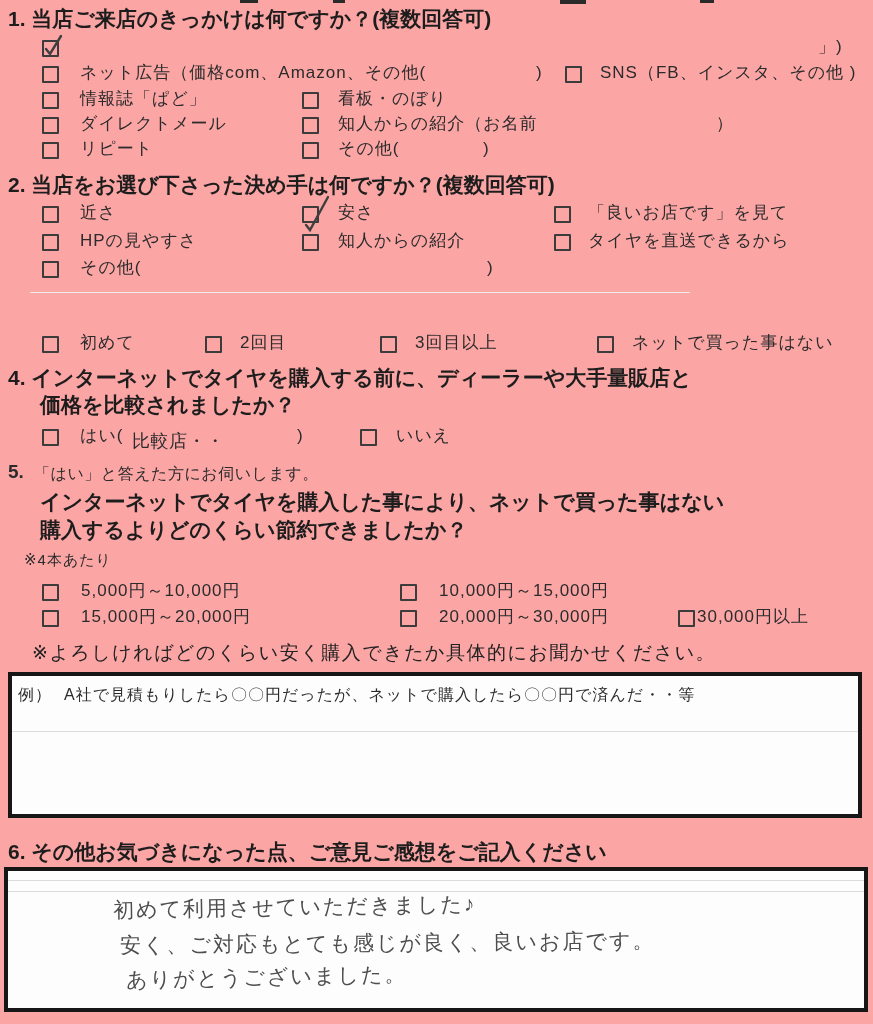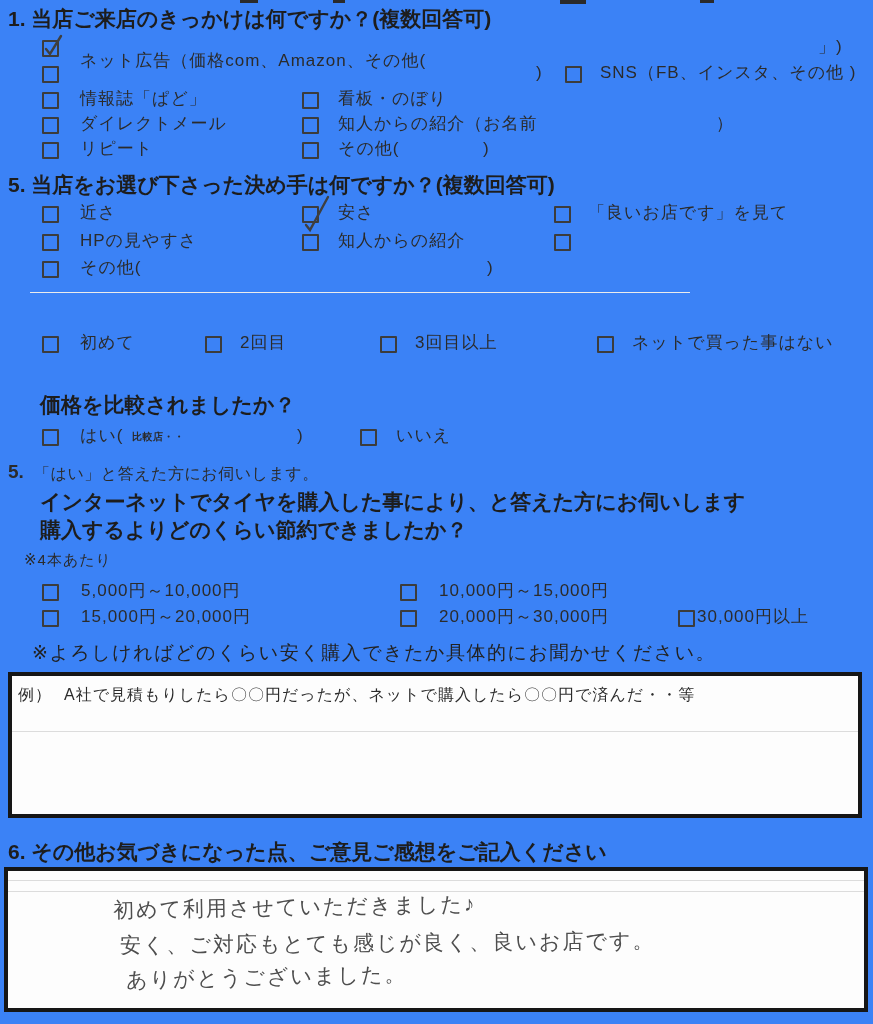--- a/index.html
+++ b/index.html
@@ -1,24 +1,24 @@
 <!DOCTYPE html>
 <html><head>
 <meta charset="utf-8">
 <style>
   html,body{margin:0;padding:0;background:#e9e9e9;}
   .page{
     position:relative;width:873px;height:1024px;margin:0 auto;
-    background:#3b82f6;color:#2b2b2b;overflow:hidden;
+    background:#fca5a5;color:#2b2b2b;overflow:hidden;
     font-family:"Liberation Sans","DejaVu Sans",sans-serif;
   }
   .t{position:absolute;white-space:nowrap;line-height:1.2;}
   .title{font-weight:bold;font-size:21px;color:#1d1d1d;letter-spacing:0px;}
   .opt{font-size:17px;letter-spacing:1px;}
-  .optsm{font-size:10px;letter-spacing:0.5px;font-weight:bold;}
+  .optsm{font-size:18px;letter-spacing:0.5px;}
   .lead{font-size:16px;letter-spacing:0.5px;}
   .leadno{font-weight:bold;font-size:19px;}
   .note{font-size:15px;letter-spacing:1px;}
   .ask{font-size:19px;letter-spacing:1.5px;font-weight:500;color:#222;}
   .cb{
     position:absolute;width:13px;height:13px;
     border:2px solid #3c3c3c;border-radius:1px;background:transparent;
   }
   .cb svg{position:absolute;left:-3px;top:-9px;overflow:visible;}
   .box{position:absolute;border:4px solid #161616;background:#fdfdfd;}
@@ -41,21 +41,21 @@
   <div class="t title" style="left:8px;top:6px">1. 当店ご来店のきっかけは何ですか？(複数回答可)</div>
 
   <span class="cb" style="left:42px;top:40px">
     <svg width="24" height="26" viewBox="0 0 24 26">
         <path d="M5 16 L9 21 L20 3" fill="none" stroke="#3f3f3f" stroke-width="2.4" stroke-linecap="round"></path>
       </svg>
   </span>
   <div class="t opt" style="left:818px;top:37px">」)</div>
 
   <span class="cb" style="left:42px;top:66px"></span>
-  <div class="t opt" style="left:80px;top:51px">ネット広告（価格com、Amazon、その他(</div>
+  <div class="t opt" style="left:80px;top:63px">ネット広告（価格com、Amazon、その他(</div>
   <div class="t opt" style="left:536px;top:63px">)</div>
   <span class="cb" style="left:565px;top:66px"></span>
   <div class="t opt" style="left:600px;top:63px">SNS（FB、インスタ、その他 )</div>
 
   <span class="cb" style="left:42px;top:92px"></span>
   <div class="t opt" style="left:80px;top:89px">情報誌「ぱど」</div>
   <span class="cb" style="left:302px;top:92px"></span>
   <div class="t opt" style="left:338px;top:89px">看板・のぼり</div>
 
   <span class="cb" style="left:42px;top:117px"></span>
@@ -63,65 +63,67 @@
   <span class="cb" style="left:302px;top:117px"></span>
   <div class="t opt" style="left:338px;top:114px">知人からの紹介（お名前</div>
   <div class="t opt" style="left:716px;top:114px">）</div>
 
   <span class="cb" style="left:42px;top:142px"></span>
   <div class="t opt" style="left:80px;top:139px">リピート</div>
   <span class="cb" style="left:302px;top:142px"></span>
   <div class="t opt" style="left:338px;top:139px">その他(</div>
   <div class="t opt" style="left:483px;top:139px">)</div>
 
-  <div class="t title" style="left:8px;top:172px">5. 当店をお選び下さった決め手は何ですか？(複数回答可)</div>
+  <div class="t title" style="left:8px;top:172px">2. 当店をお選び下さった決め手は何ですか？(複数回答可)</div>
 
   <span class="cb" style="left:42px;top:206px"></span>
   <div class="t opt" style="left:80px;top:203px">近さ</div>
   <span class="cb" style="left:302px;top:206px">
     <svg width="30" height="36" viewBox="0 0 30 36">
         <path d="M5 26 L9 31 L27 -2" fill="none" stroke="#3f3f3f" stroke-width="2.4" stroke-linecap="round"></path>
       </svg>
   </span>
   <div class="t opt" style="left:338px;top:203px">安さ</div>
   <span class="cb" style="left:554px;top:206px"></span>
   <div class="t opt" style="left:588px;top:203px">「良いお店です」を見て</div>
 
   <span class="cb" style="left:42px;top:234px"></span>
   <div class="t opt" style="left:80px;top:231px">HPの見やすさ</div>
   <span class="cb" style="left:302px;top:234px"></span>
   <div class="t opt" style="left:338px;top:231px">知人からの紹介</div>
   <span class="cb" style="left:554px;top:234px"></span>
+  <div class="t opt" style="left:588px;top:231px">タイヤを直送できるから</div>
 
   <span class="cb" style="left:42px;top:261px"></span>
   <div class="t opt" style="left:80px;top:258px">その他(</div>
   <div class="t opt" style="left:487px;top:258px">)</div>
 
 
   <span class="cb" style="left:42px;top:336px"></span>
   <div class="t opt" style="left:80px;top:333px">初めて</div>
   <span class="cb" style="left:205px;top:336px"></span>
   <div class="t opt" style="left:240px;top:333px">2回目</div>
   <span class="cb" style="left:380px;top:336px"></span>
   <div class="t opt" style="left:415px;top:333px">3回目以上</div>
   <span class="cb" style="left:597px;top:336px"></span>
   <div class="t opt" style="left:632px;top:333px">ネットで買った事はない</div>
 
+  <div class="t title" style="left:8px;top:365px">4. インターネットでタイヤを購入する前に、ディーラーや大手量販店と</div>
   <div class="t title" style="left:40px;top:392px">価格を比較されましたか？</div>
 
   <span class="cb" style="left:42px;top:429px"></span>
   <div class="t opt" style="left:80px;top:426px">はい(</div>
   <div class="t optsm" style="left:132px;top:431px">比較店・・</div>
   <div class="t opt" style="left:297px;top:426px">)</div>
   <span class="cb" style="left:360px;top:429px"></span>
   <div class="t opt" style="left:396px;top:426px">いいえ</div>
 
   <div class="t leadno" style="left:8px;top:461px">5.</div>
   <div class="t lead" style="left:34px;top:464px">「はい」と答えた方にお伺いします。</div>
-  <div class="t title" style="left:40px;top:489px">インターネットでタイヤを購入した事により、と答えた方にお伺いします</div>
+  <div class="t title" style="left:40px;top:489px">インターネットでタイヤを購入した事により、ネットで買った事はない</div>
   <div class="t title" style="left:40px;top:517px">購入するよりどのくらい節約できましたか？</div>
   <div class="t note" style="left:24px;top:551px">※4本あたり</div>
 
   <span class="cb" style="left:42px;top:584px"></span>
   <div class="t opt" style="left:81px;top:581px">5,000円～10,000円</div>
   <span class="cb" style="left:400px;top:584px"></span>
   <div class="t opt" style="left:439px;top:581px">10,000円～15,000円</div>
 
   <span class="cb" style="left:42px;top:610px"></span>
   <div class="t opt" style="left:81px;top:607px">15,000円～20,000円</div>

